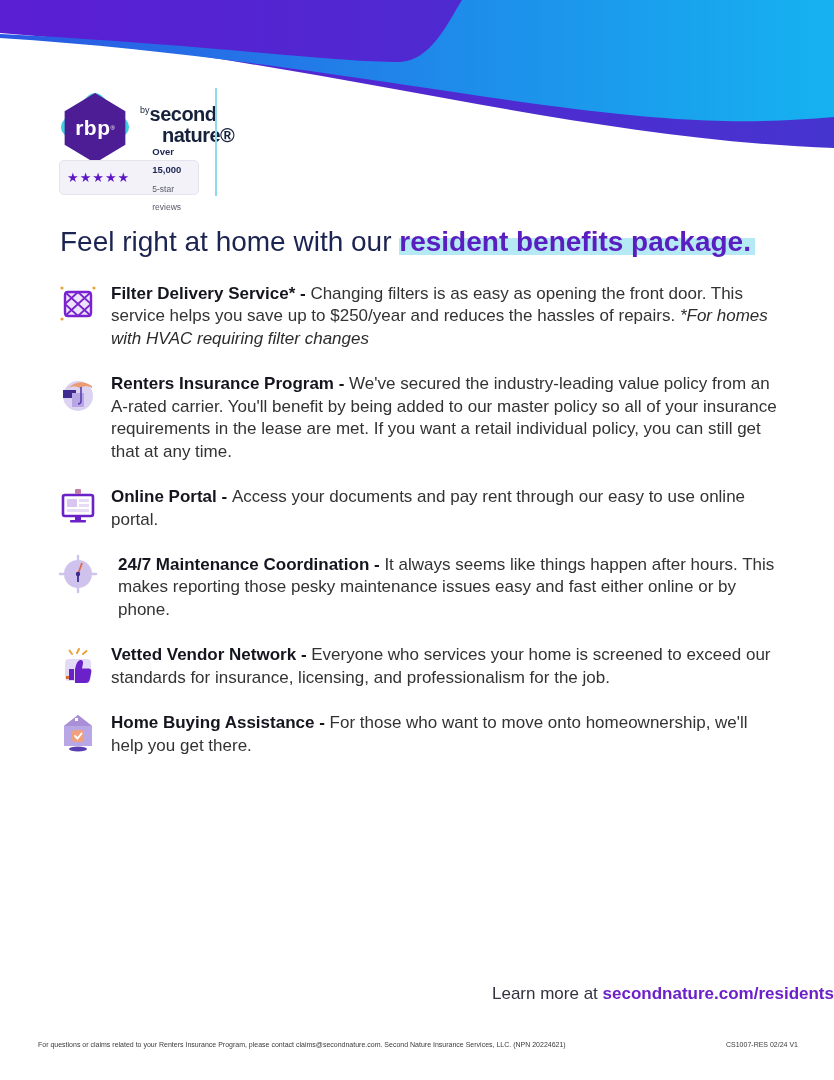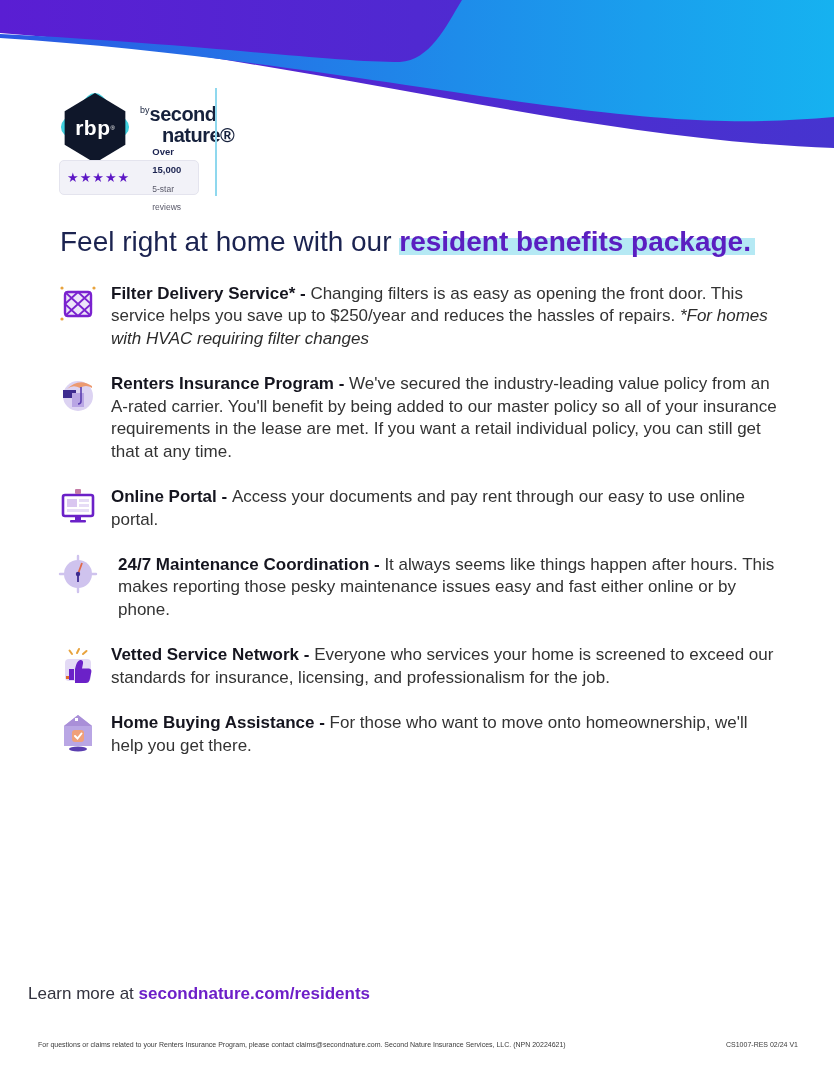--- a/index.html
+++ b/index.html
@@ -5,21 +5,21 @@
   html,body{margin:0;padding:0;background:#ffffff;}
   #page{
     position:relative;width:834px;height:1080px;background:#ffffff;overflow:hidden;
     font-family:"Liberation Sans",sans-serif;color:#1b2350;
   }
   
   #wave{position:absolute;top:0;left:0;width:834px;height:160px;display:block;}
   
   #rbp-logo{position:absolute;left:58px;top:92px;width:76px;height:74px;}
   #rbp-teal{position:absolute;left:10px;top:8px;width:54px;height:54px;background:#3fd0de;border-radius:10px;transform:rotate(45deg);}
-  #rbp-hex{position:absolute;left:4px;top:1px;width:66px;height:70px;background:#0f172a;
+  #rbp-hex{position:absolute;left:4px;top:1px;width:66px;height:70px;background:#4c1d95;
     clip-path:polygon(50% 0%,96% 26%,96% 74%,50% 100%,4% 74%,4% 26%);
     display:flex;align-items:center;justify-content:center;}
   #rbp-hex .rbp-txt{color:#fff;font-weight:bold;font-size:21px;letter-spacing:.5px;}
   #rbp-hex .rbp-reg{color:#fff;font-size:6px;vertical-align:top;}
   #byline{position:absolute;left:140px;top:104px;line-height:1;}
   #byline .by{font-size:9px;color:#16213c;margin-right:0;vertical-align:8px;}
   #byline .bl1{font-size:20px;font-weight:bold;color:#16213c;letter-spacing:-.5px;}
   #byline .bl2{display:block;font-size:20px;font-weight:bold;color:#16213c;letter-spacing:-.5px;margin-left:22px;margin-top:1px;}
   #review-badge{position:absolute;left:59px;top:160px;width:140px;height:35px;background:#f2f2f8;border:1px solid #e4e4ee;border-radius:5px;display:flex;align-items:center;padding:0 7px;box-sizing:border-box;}
   #review-badge .stars{color:#5c16c5;font-size:13px;letter-spacing:1px;white-space:nowrap;}
@@ -40,21 +40,21 @@
     padding-right:4px;}
   
   #benefits{position:absolute;left:58px;top:283px;width:720px;display:flex;flex-direction:column;}
   .benefit{display:flex;align-items:flex-start;min-height:42px;margin-bottom:23px;}
   .b-icon{flex:0 0 40px;width:40px;height:40px;}
   .b-text{margin-left:13px;font-size:17px;line-height:1.32;color:#333333;max-width:668px;}
   .b-title{font-weight:bold;color:#15151f;}
   .b-note{font-style:italic;color:#2c2c2c;}
   .indent .b-text{margin-left:20px;}
   
-  #learn-more{position:absolute;left:0;right:0;top:984px;text-align:left;font-size:17px;color:#33333f;padding-left:28px;}
+  #learn-more{position:absolute;left:0;right:0;top:984px;text-align:right;font-size:17px;color:#33333f;}
   #learn-more .lm-link{font-weight:bold;color:#6d1fc8;text-decoration:none;}
   #legal{position:absolute;left:38px;right:36px;top:1041px;display:flex;justify-content:space-between;align-items:flex-start;font-size:7px;color:#3a3a3a;}
   #legal .doc-code{margin-left:20px;white-space:nowrap;color:#3a3a3a;}
 </style>
 </head>
 <body>
 
 <div id="page">
 
   <svg id="wave" viewBox="0 0 834 160" preserveAspectRatio="none">
@@ -159,21 +159,21 @@
 
     <div class="benefit">
       <svg class="b-icon" viewBox="0 0 40 40">
         <rect x="7" y="15" width="26" height="22" rx="4" fill="#e3daf5"></rect>
         <path d="M11 25 h5 v11 h-5 z" fill="#6b21c8"></path>
         <path d="M17 25 q1.5 -8 5 -9 q3.5 -0.5 3 3.5 l-1 5 h7 q3 0.5 2.3 3.8 l-1.8 8.2 q-0.8 2.5 -3.5 2.5 h-11 z" fill="#6b21c8"></path>
         <path d="M19 9 l2 -4 M25 10 l3.5 -3 M14 10 l-2.5 -3.5" stroke="#e8a33d" stroke-width="2" stroke-linecap="round"></path>
         <rect x="8" y="32" width="3" height="3" fill="#e06a2a"></rect>
       </svg>
       <div class="b-text">
-        <span class="b-title">Vetted Service Network - </span><span class="b-body">Everyone who services your home is screened to exceed our standards for insurance, licensing, and professionalism for the job.</span><span class="b-note"></span>
+        <span class="b-title">Vetted Vendor Network - </span><span class="b-body">Everyone who services your home is screened to exceed our standards for insurance, licensing, and professionalism for the job.</span><span class="b-note"></span>
       </div>
     </div>
 
     <div class="benefit">
       <svg class="b-icon" viewBox="0 0 40 40">
         <ellipse cx="20" cy="37" rx="9" ry="2.5" fill="#5b3fb0"></ellipse>
         <path d="M20 3 L34 14 V34 H6 V14 Z" fill="#b9a6e4"></path>
         <path d="M20 3 L34 14 H6 Z" fill="#a98fd8"></path>
         <rect x="17" y="6" width="3" height="3" fill="#ffffff"></rect>
         <rect x="14" y="18" width="12" height="12" rx="3" fill="#f0a07a"></rect>

